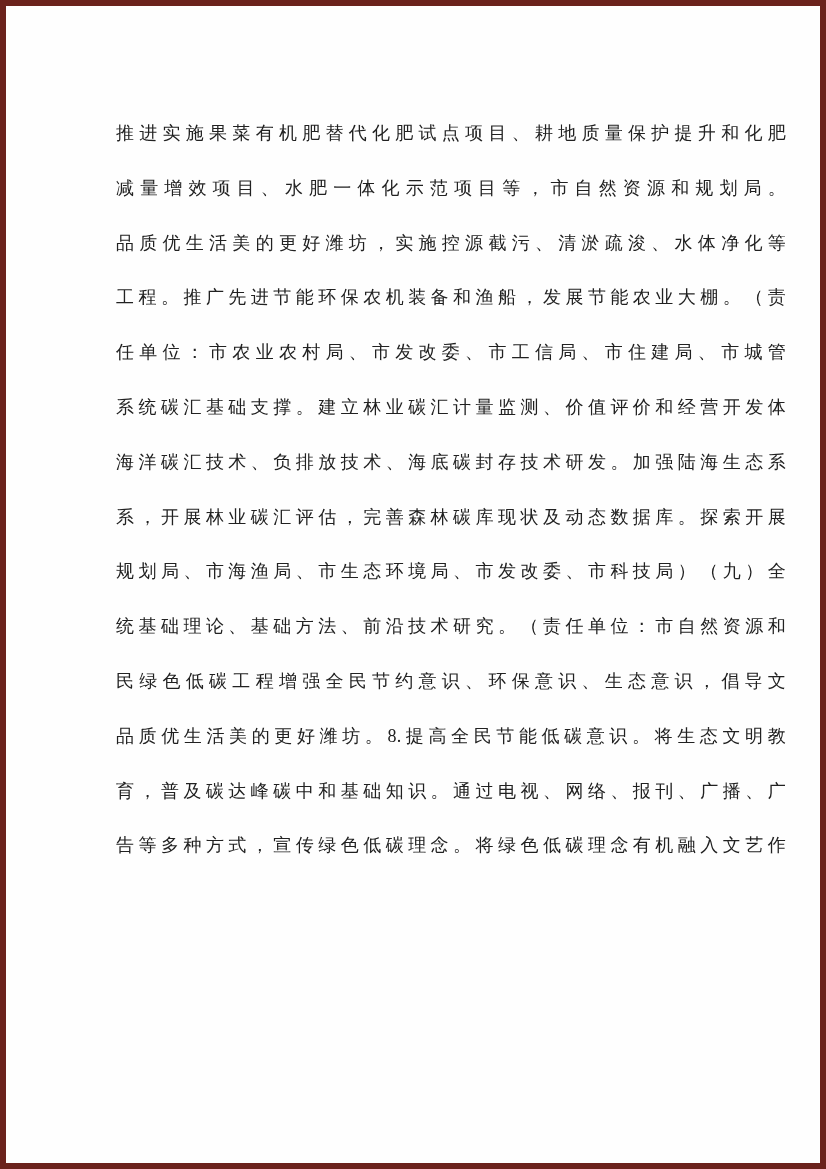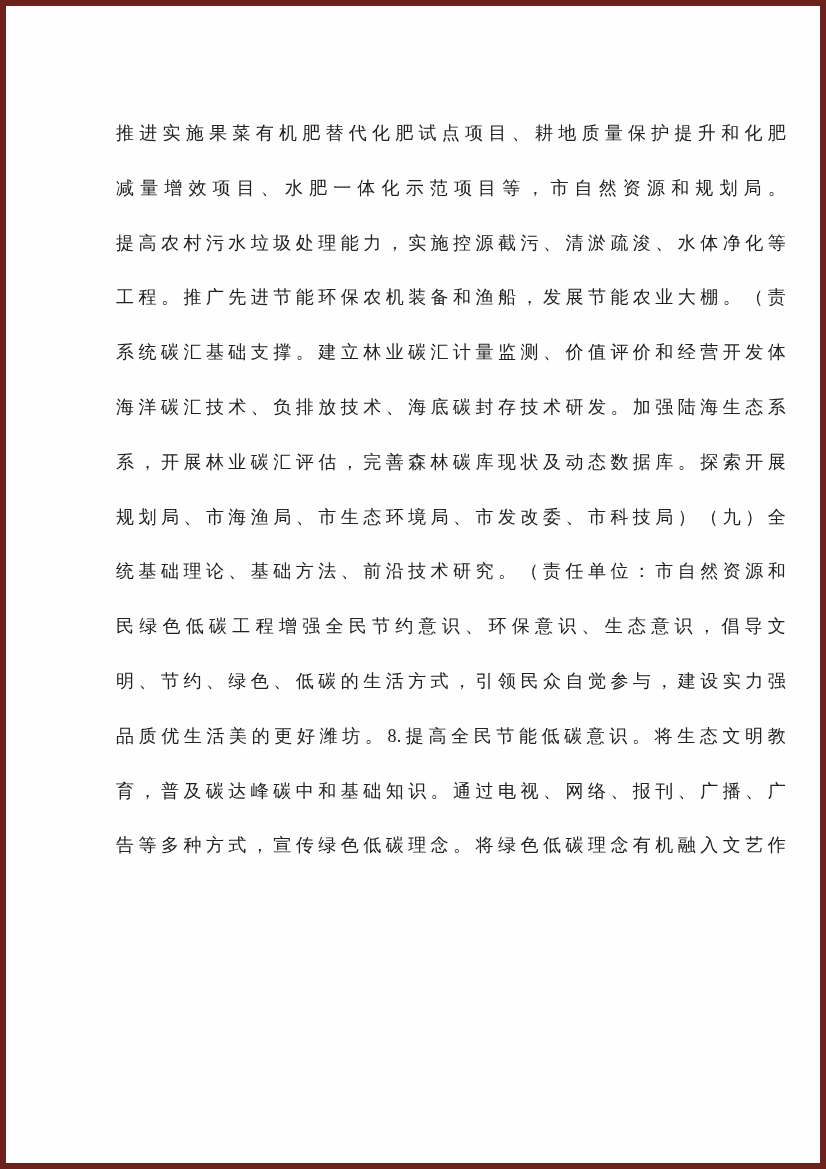--- a/index.html
+++ b/index.html
@@ -31,25 +31,25 @@
     letter-spacing: 0.3px;
     margin-left: 32px;
   }
 </style>
 </head>
 <body>
 
 <div class="doc-content">
   <p class="doc-line">推进实施果菜有机肥替代化肥试点项目、耕地质量保护提升和化肥</p>
   <p class="doc-line">减量增效项目、水肥一体化示范项目等，市自然资源和规划局。</p>
-  <p class="doc-line">提高农村污水垃圾处理能力，实施控源截污、清淤疏浚、水体净化等</p>
+  <p class="doc-line">品质优生活美的更好潍坊，实施控源截污、清淤疏浚、水体净化等</p>
   <p class="doc-line">工程。推广先进节能环保农机装备和渔船，发展节能农业大棚。（责</p>
+  <p class="doc-line">任单位：市农业农村局、市发改委、市工信局、市住建局、市城管</p>
   <p class="doc-line">系统碳汇基础支撑。建立林业碳汇计量监测、价值评价和经营开发体</p>
   <p class="doc-line">海洋碳汇技术、负排放技术、海底碳封存技术研发。加强陆海生态系</p>
   <p class="doc-line">系，开展林业碳汇评估，完善森林碳库现状及动态数据库。探索开展</p>
   <p class="doc-line">规划局、市海渔局、市生态环境局、市发改委、市科技局）（九）全</p>
   <p class="doc-line">统基础理论、基础方法、前沿技术研究。（责任单位：市自然资源和</p>
   <p class="doc-line">民绿色低碳工程增强全民节约意识、环保意识、生态意识，倡导文</p>
-  <p class="doc-line">明、节约、绿色、低碳的生活方式，引领民众自觉参与，建设实力强</p>
   <p class="doc-line">品质优生活美的更好潍坊。8.提高全民节能低碳意识。将生态文明教</p>
   <p class="doc-line">育，普及碳达峰碳中和基础知识。通过电视、网络、报刊、广播、广</p>
   <p class="doc-line">告等多种方式，宣传绿色低碳理念。将绿色低碳理念有机融入文艺作</p>
 </div>
 
 </body></html>

